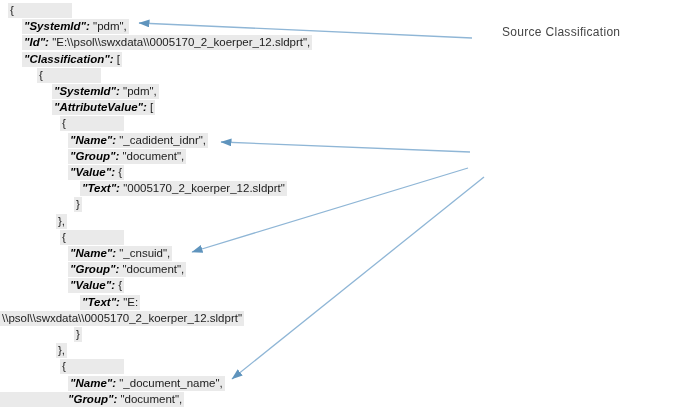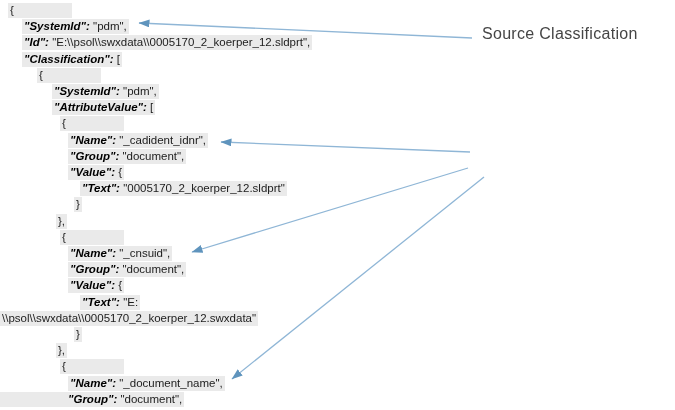--- a/index.html
+++ b/index.html
@@ -10,22 +10,22 @@
   }
   #code { position:absolute; left:0; top:0; width:675px; height:410px; }
   .line {
     position:absolute; white-space:pre;
     font-size:11.5px; line-height:15px; height:15px; color:#1c1c1c;
   }
   .hl { background:#eaeaea; padding:1px 2px 2px 2px; }
   .k  { font-weight:bold; font-style:italic; color:#000; }
   .v  { font-weight:normal; font-style:normal; color:#1c1c1c; }
   .label {
-    position:absolute; font-size:16px; letter-spacing:0.3px;
-    color:#454545; white-space:nowrap;
+    position:absolute; font-size:12px; letter-spacing:0.3px;
+    color:#454545; white-space:nowrap;margin-left:20px;
   }
   #label-source { left:482px; top:25px; }
   #label-attr   { left:480px; top:146px; }
   #arrows { position:absolute; left:0; top:0; width:675px; height:410px; pointer-events:none; }
 </style>
 </head>
 <body>
 
 <div id="screen">
   <div id="code">
@@ -41,21 +41,21 @@
       <div class="line" style="top: 148.8px; left: 68px;"><span class="hl" style="background: rgb(234, 234, 234);"><span class="k" style="color: rgb(0, 0, 0);">"Group":</span><span class="v" style="color: rgb(28, 28, 28);"> "document",</span></span></div>
       <div class="line" style="top: 165px; left: 68px;"><span class="hl" style="background: rgb(234, 234, 234);"><span class="k" style="color: rgb(0, 0, 0);">"Value":</span><span class="v" style="color: rgb(28, 28, 28);"> {</span></span></div>
       <div class="line" style="top: 181.2px; left: 80px;"><span class="hl" style="background: rgb(234, 234, 234);"><span class="k" style="color: rgb(0, 0, 0);">"Text":</span><span class="v" style="color: rgb(28, 28, 28);"> "0005170_2_koerper_12.sldprt"</span></span></div>
       <div class="line" style="top: 197.4px; left: 74px;"><span class="hl" style="background: rgb(234, 234, 234);"><span class="v" style="color: rgb(28, 28, 28);">}</span></span></div>
       <div class="line" style="top: 213.6px; left: 56px;"><span class="hl" style="background: rgb(234, 234, 234);"><span class="v" style="color: rgb(28, 28, 28);">},</span></span></div>
       <div class="line" style="top: 229.8px; left: 60px;"><span class="hl" style="background: rgb(234, 234, 234); padding-right: 58px;"><span class="v" style="color: rgb(28, 28, 28);">{</span></span></div>
       <div class="line" style="top: 246px; left: 68px;"><span class="hl" style="background: rgb(234, 234, 234);"><span class="k" style="color: rgb(0, 0, 0);">"Name":</span><span class="v" style="color: rgb(28, 28, 28);"> "_cnsuid",</span></span></div>
       <div class="line" style="top: 262.2px; left: 68px;"><span class="hl" style="background: rgb(234, 234, 234);"><span class="k" style="color: rgb(0, 0, 0);">"Group":</span><span class="v" style="color: rgb(28, 28, 28);"> "document",</span></span></div>
       <div class="line" style="top: 278.4px; left: 68px;"><span class="hl" style="background: rgb(234, 234, 234);"><span class="k" style="color: rgb(0, 0, 0);">"Value":</span><span class="v" style="color: rgb(28, 28, 28);"> {</span></span></div>
       <div class="line" style="top: 294.6px; left: 80px;"><span class="hl" style="background: rgb(234, 234, 234);"><span class="k" style="color: rgb(0, 0, 0);">"Text":</span><span class="v" style="color: rgb(28, 28, 28);"> "E:</span></span></div>
-      <div class="line" style="top: 310.8px; left: 0px;"><span class="hl" style="background: rgb(234, 234, 234);"><span class="v" style="color: rgb(28, 28, 28);">\\psol\\swxdata\\0005170_2_koerper_12.swxdata"</span></span></div>
+      <div class="line" style="top: 310.8px; left: 0px;"><span class="hl" style="background: rgb(234, 234, 234);"><span class="v" style="color: rgb(28, 28, 28);">\\psol\\swxdata\\0005170_2_koerper_12.sldprt"</span></span></div>
       <div class="line" style="top: 327px; left: 74px;"><span class="hl" style="background: rgb(234, 234, 234);"><span class="v" style="color: rgb(28, 28, 28);">}</span></span></div>
       <div class="line" style="top: 343.2px; left: 56px;"><span class="hl" style="background: rgb(234, 234, 234);"><span class="v" style="color: rgb(28, 28, 28);">},</span></span></div>
       <div class="line" style="top: 359.4px; left: 60px;"><span class="hl" style="background: rgb(234, 234, 234); padding-right: 58px;"><span class="v" style="color: rgb(28, 28, 28);">{</span></span></div>
       <div class="line" style="top: 375.6px; left: 68px;"><span class="hl" style="background: rgb(234, 234, 234);"><span class="k" style="color: rgb(0, 0, 0);">"Name":</span><span class="v" style="color: rgb(28, 28, 28);"> "_document_name",</span></span></div>
       <div class="line" style="top: 391.8px; left: 0px;"><span class="hl" style="background: rgb(234, 234, 234); padding-left: 68px;"><span class="k" style="color: rgb(0, 0, 0);">"Group":</span><span class="v" style="color: rgb(28, 28, 28);"> "document",</span></span></div>
     </div>
 
   <svg id="arrows" width="675" height="410" viewBox="0 0 675 410" xmlns="http://www.w3.org/2000/svg">
     <defs>
       <marker id="ah" markerWidth="13" markerHeight="10" refX="10.5" refY="4" orient="auto" markerUnits="userSpaceOnUse">

